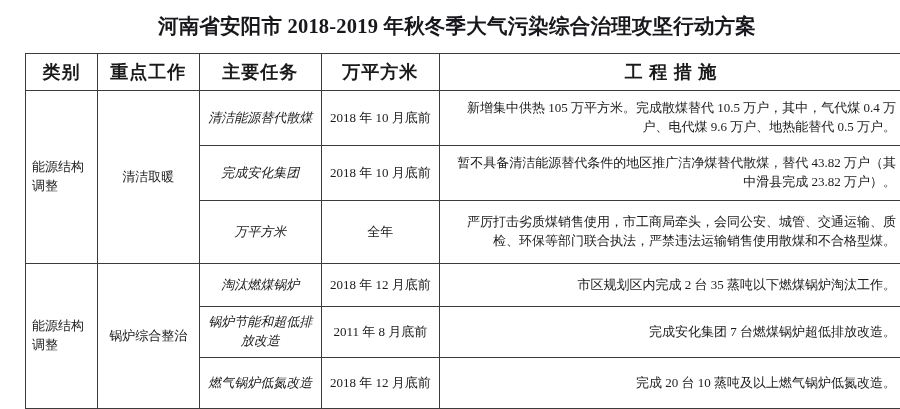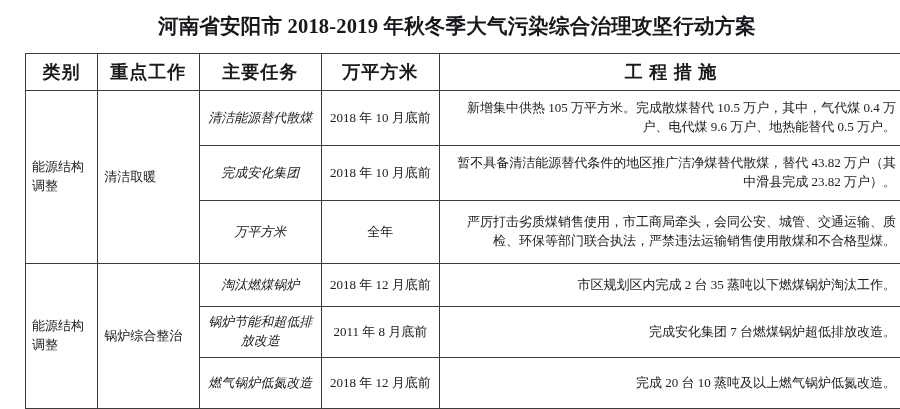--- a/index.html
+++ b/index.html
@@ -61,20 +61,21 @@
   th.c-key { width: 84px; }
   th.c-task { width: 104px; }
   th.c-due { width: 100px; }
   th.c-meas { width: 430px; letter-spacing: 4px; }
   td.cat {
     text-align: left;
     font-size: 13px;
     line-height: 1.5;
   }
   td.key {
+    text-align: center;
     font-size: 13.5px;
     line-height: 1.5;
   }
   td.task {
     text-align: center;
     font-size: 13px;
     line-height: 1.5;
     font-style: italic;
   }
   td.due {

